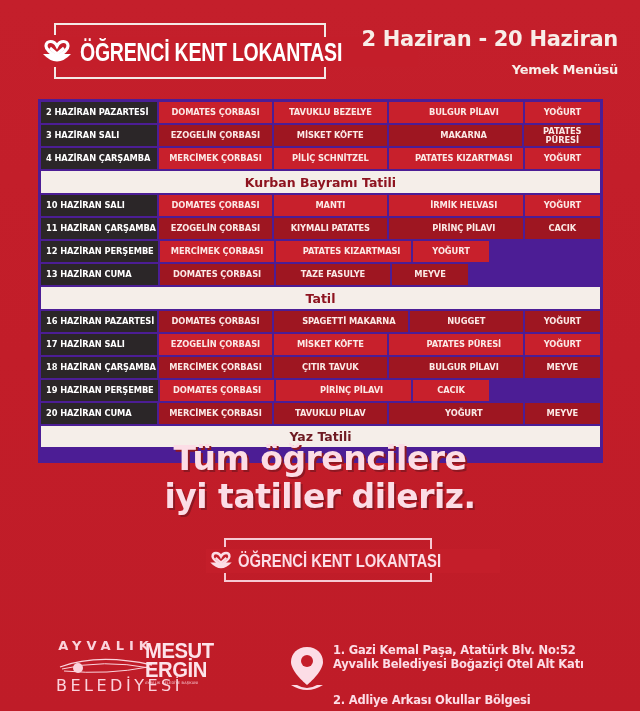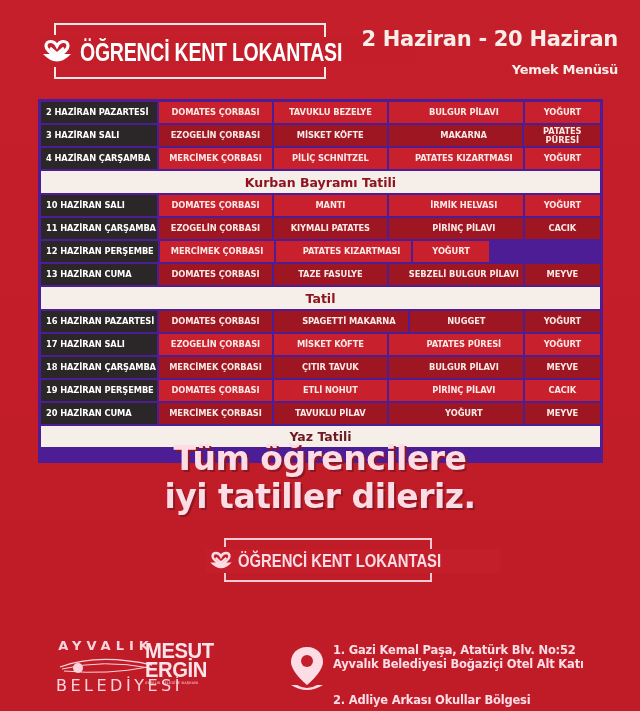--- a/index.html
+++ b/index.html
@@ -167,21 +167,20 @@
   <div class="row odd">
     <div class="cell c-day">12 HAZİRAN PERŞEMBE</div>
     <div class="cell c-red c-soup">MERCİMEK ÇORBASI</div>
     <div class="cell c-red c-side">PATATES KIZARTMASI</div>
     <div class="cell c-red c-extra">YOĞURT</div>
   </div>
   <div class="row even">
     <div class="cell c-day">13 HAZİRAN CUMA</div>
     <div class="cell c-red c-soup">DOMATES ÇORBASI</div>
     <div class="cell c-red c-main">TAZE FASULYE</div>
-    <div class="cell c-red c-side">SEBZELİ BULGUR PİLAVI</div>
     <div class="cell c-red c-extra">MEYVE</div>
   </div>
 
   <div class="holiday">Tatil</div>
 
   <div class="row even">
     <div class="cell c-day">16 HAZİRAN PAZARTESİ</div>
     <div class="cell c-red c-soup">DOMATES ÇORBASI</div>
     <div class="cell c-red c-side">SPAGETTİ MAKARNA</div>
     <div class="cell c-red c-main">NUGGET</div>
@@ -197,21 +196,20 @@
   <div class="row even">
     <div class="cell c-day">18 HAZİRAN ÇARŞAMBA</div>
     <div class="cell c-red c-soup">MERCİMEK ÇORBASI</div>
     <div class="cell c-red c-main">ÇITIR TAVUK</div>
     <div class="cell c-red c-side">BULGUR PİLAVI</div>
     <div class="cell c-red c-extra">MEYVE</div>
   </div>
   <div class="row odd">
     <div class="cell c-day">19 HAZİRAN PERŞEMBE</div>
     <div class="cell c-red c-soup">DOMATES ÇORBASI</div>
-    <div class="cell c-red c-main">ETLİ NOHUT</div>
     <div class="cell c-red c-side">PİRİNÇ PİLAVI</div>
     <div class="cell c-red c-extra">CACIK</div>
   </div>
   <div class="row even">
     <div class="cell c-day">20 HAZİRAN CUMA</div>
     <div class="cell c-red c-soup">MERCİMEK ÇORBASI</div>
     <div class="cell c-red c-main">TAVUKLU PİLAV</div>
     <div class="cell c-red c-side">YOĞURT</div>
     <div class="cell c-red c-extra">MEYVE</div>
   </div>

